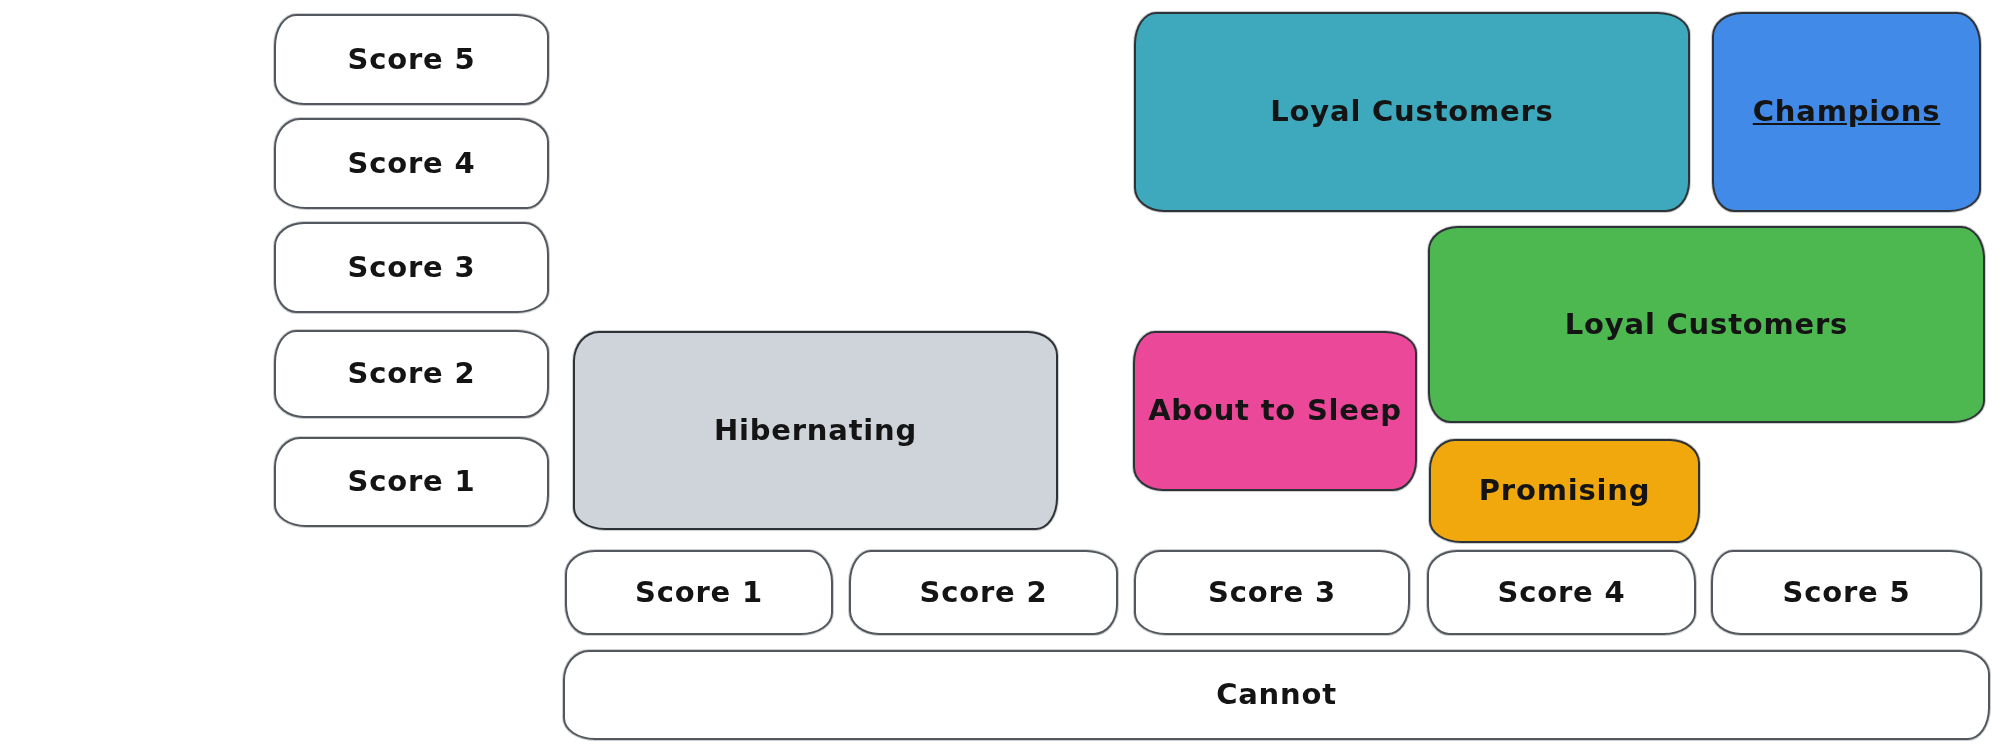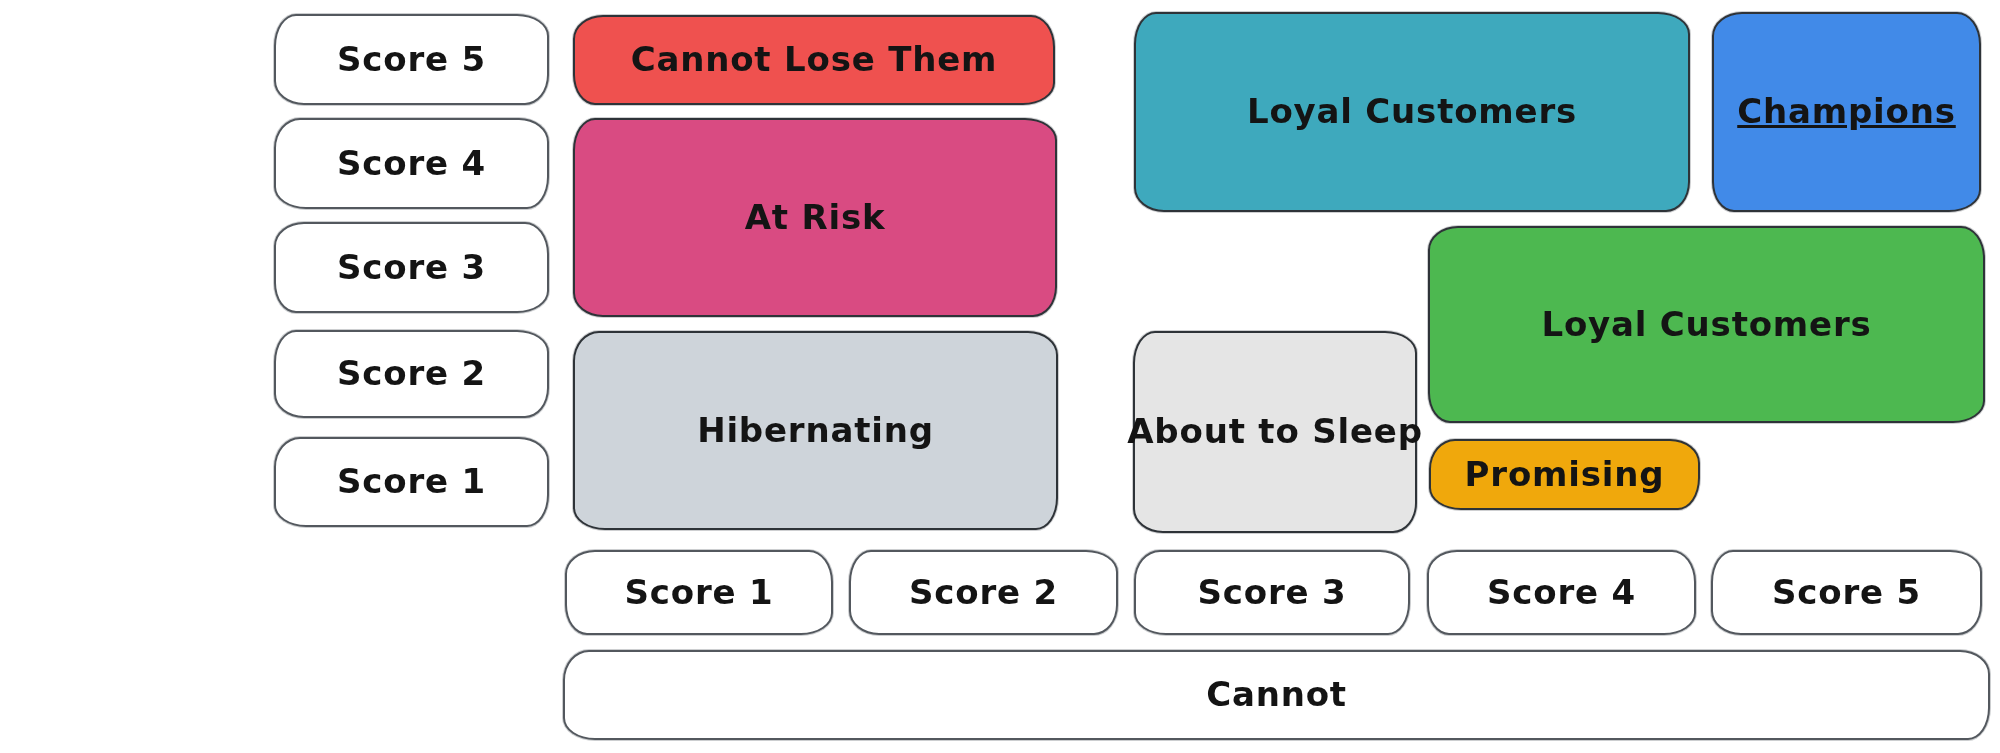--- a/index.html
+++ b/index.html
@@ -27,21 +27,21 @@
   .white {
     background: #ffffff;
     border: 2px solid #53585e;
     box-shadow: 0 0 0 1px rgba(110,115,120,0.35);
   }
   
   .rA { border-radius: 30px 24px 32px 22px / 24px 32px 22px 30px; }
   .rB { border-radius: 22px 32px 24px 30px / 32px 22px 30px 24px; }
   .rC { border-radius: 26px 30px 22px 32px / 30px 24px 32px 22px; }
   .lbl {
-    font-size: 34px;
+    font-size: 29px;
     font-weight: 600;
     letter-spacing: 0.8px;
     line-height: 1.15;
     padding: 0 10px;
     white-space: nowrap;
   }
 </style>
 </head>
 <body>
 
@@ -57,50 +57,44 @@
   <div class="box white rA" style="left:274px; top:222px; width:275px; height:91px;">
     <span class="lbl">Score 3</span>
   </div>
   <div class="box white rB" style="left:274px; top:330px; width:275px; height:88px;">
     <span class="lbl">Score 2</span>
   </div>
   <div class="box white rC" style="left:274px; top:437px; width:275px; height:90px;">
     <span class="lbl">Score 1</span>
   </div>
 
-  <div class="box seg rA" style="left: 573px; top: 15px; width: 482px; height: 90px; background: rgb(239, 81, 79);">
-    <span class="lbl">Cannot Lose Them</span>
-  </div>
 
-  <div class="box seg rB" style="left: 573px; top: 118px; width: 484px; height: 199px; background: rgb(217, 75, 130);">
-    <span class="lbl">At Risk</span>
-  </div>
 
   <div class="box seg rC" style="left: 573px; top: 331px; width: 485px; height: 199px; background: rgb(206, 212, 218);">
     <span class="lbl">Hibernating</span>
   </div>
 
   <div class="box seg rB" style="left: 1134px; top: 12px; width: 556px; height: 200px; background: rgb(62, 169, 189);">
     <span class="lbl">Loyal Customers</span>
   </div>
 
   <div class="box seg rA" style="left: 1712px; top: 12px; width: 269px; height: 200px; background: rgb(65, 138, 232); text-decoration: underline;">
     <span class="lbl">Champions</span>
   </div>
 
 
   <div class="box seg rA" style="left: 1428px; top: 226px; width: 557px; height: 197px; background: rgb(77, 184, 80);">
     <span class="lbl">Loyal Customers</span>
   </div>
 
-  <div class="box seg rB" style="left: 1133px; top: 331px; width: 284px; height: 202px; background: #e5e5e5;">
+  <div class="box seg rB" style="left: 1133px; top: 331px; width: 284px; height: 160px; background: #ec4899;">
     <span class="lbl">About to Sleep</span>
   </div>
 
-  <div class="box seg rC" style="left: 1429px; top: 439px; width: 271px; height: 71px; background: rgb(240, 168, 12);">
+  <div class="box seg rC" style="left: 1429px; top: 439px; width: 271px; height: 104px; background: rgb(240, 168, 12);">
     <span class="lbl">Promising</span>
   </div>
 
 
   <div class="box white rA" style="left:565px; top:550px; width:268px; height:85px;">
     <span class="lbl">Score 1</span>
   </div>
   <div class="box white rB" style="left:849px; top:550px; width:269px; height:85px;">
     <span class="lbl">Score 2</span>
   </div>

